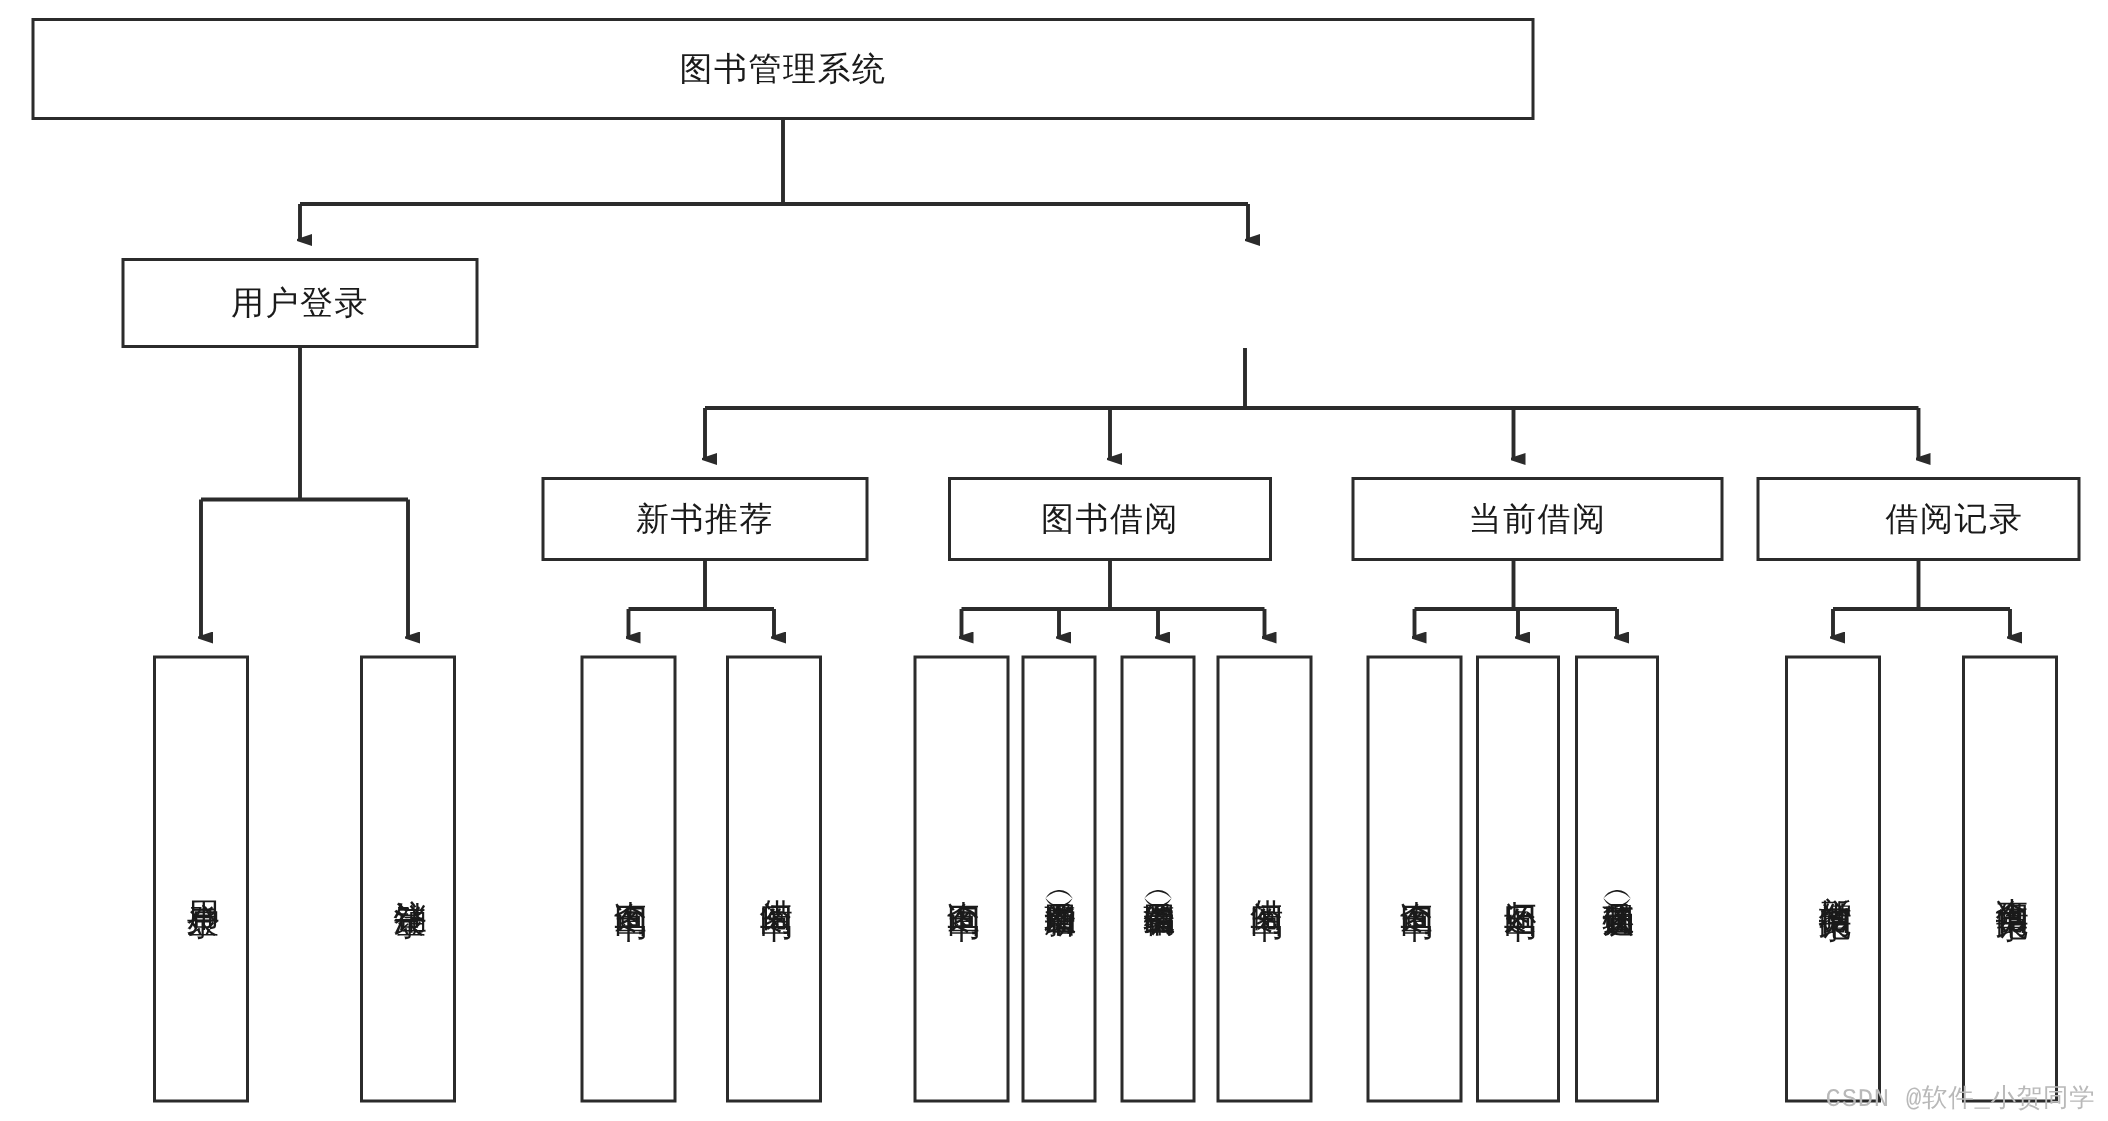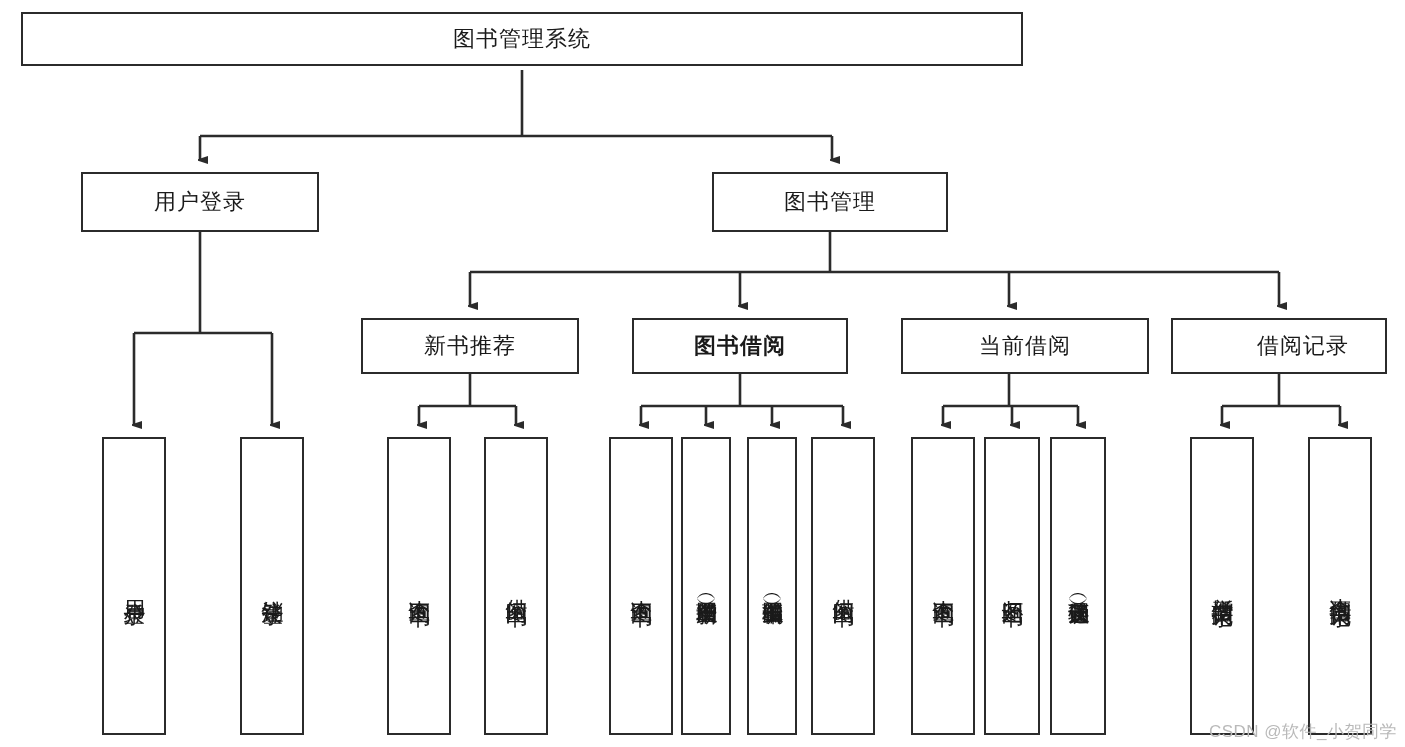--- a/index.html
+++ b/index.html
@@ -54,21 +54,21 @@
     max-height: 100%;
   }
   .watermark {
     position: absolute;
     right: 8px;
     bottom: 4px;
     font-size: 17px;
     color: #b9b9b9;
     letter-spacing: 0.5px;
     white-space: nowrap;
-    font-family: Liberation Sans, sans-serif;
+    font-family: Liberation Mono, monospace;
   }
 </style>
 </head>
 <body>
 
 <div id="stage">
 
   <svg id="edges" viewBox="0 0 1405 747" xmlns="http://www.w3.org/2000/svg">
     <defs>
       <marker id="arrow" markerWidth="10" markerHeight="10" refX="4" refY="8" orient="auto" markerUnits="userSpaceOnUse">
@@ -112,35 +112,32 @@
       <path d="M1012,406 L1012,425" marker-end="url(#arrow)"></path>
       <path d="M1078,406 L1078,425" marker-end="url(#arrow)"></path>
 
       <path d="M1279,374 L1279,406"></path>
       <path d="M1222,406 L1340,406"></path>
       <path d="M1222,406 L1222,425" marker-end="url(#arrow)"></path>
       <path d="M1340,406 L1340,425" marker-end="url(#arrow)"></path>
     </g>
   </svg>
 
-  <div class="node horiz" style="left:21px;top:12px;width:1002px;height:54px;">
+  <div class="node horiz" style="left:21px;top:12px;width:1002px;height:68px;">
     <span>图书管理系统</span>
   </div>
 
   <div class="node horiz" style="left:81px;top:172px;width:238px;height:60px;">
     <span>用户登录</span>
   </div>
-  <div class="node horiz" style="left:712px;top:172px;width:236px;height:60px;">
-    <span>图书管理</span>
-  </div>
 
   <div class="node horiz" style="left:361px;top:318px;width:218px;height:56px;">
     <span>新书推荐</span>
   </div>
-  <div class="node horiz" style="left:632px;top:318px;width:216px;height:56px;font-weight:bold;">
+  <div class="node horiz" style="left:632px;top:318px;width:216px;height:56px;">
     <span>图书借阅</span>
   </div>
   <div class="node horiz" style="left:901px;top:318px;width:248px;height:56px;">
     <span>当前借阅</span>
   </div>
   <div class="node horiz" style="left:1171px;top:318px;width:216px;height:56px;padding-left:48px;">
     <span>借阅记录</span>
   </div>
 
   <div class="node vert" style="left:102px;top:437px;width:64px;height:298px;">

